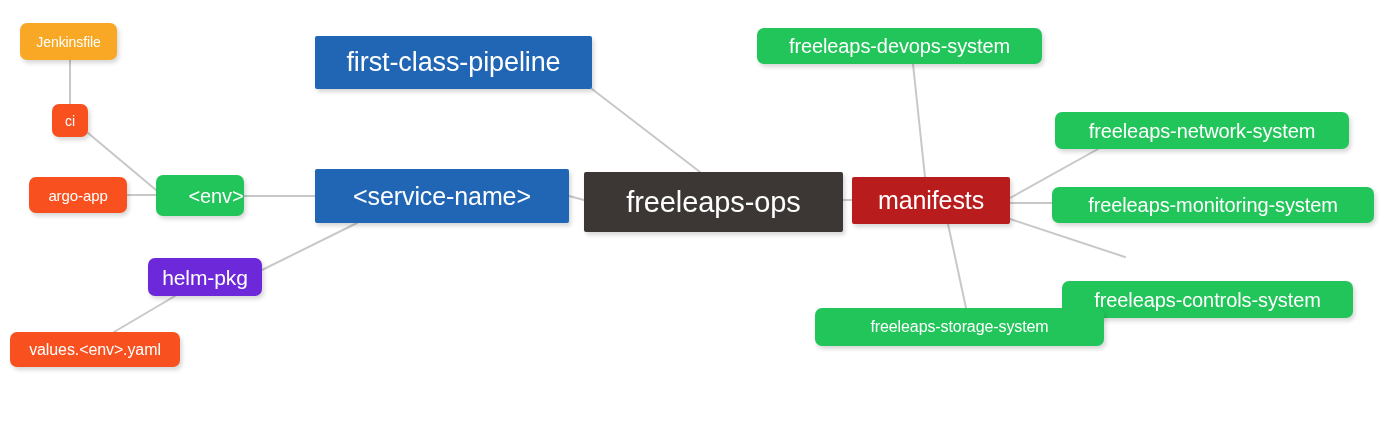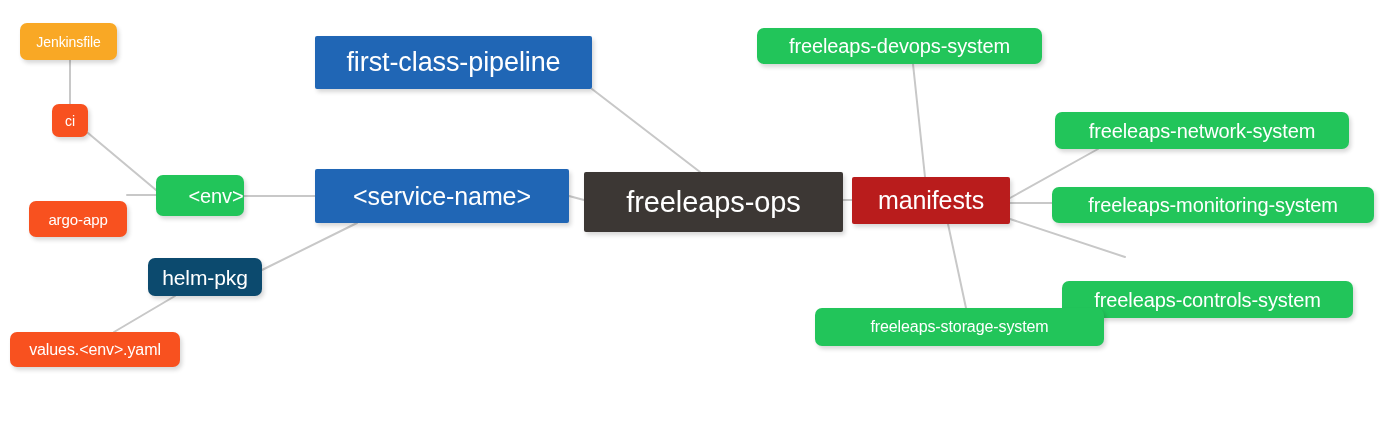--- a/index.html
+++ b/index.html
@@ -55,25 +55,25 @@
       <line x1="843" y1="200" x2="852" y2="200" stroke="#c8c8c8" stroke-width="2" stroke-linecap="round"></line>
       <line x1="925" y1="177" x2="913" y2="64" stroke="#c8c8c8" stroke-width="2" stroke-linecap="round"></line>
       <line x1="1010" y1="198" x2="1098" y2="149" stroke="#c8c8c8" stroke-width="2" stroke-linecap="round"></line>
       <line x1="1010" y1="203" x2="1052" y2="203" stroke="#c8c8c8" stroke-width="2" stroke-linecap="round"></line>
       <line x1="1010" y1="219" x2="1125" y2="257" stroke="#c8c8c8" stroke-width="2" stroke-linecap="round"></line>
       <line x1="948" y1="224" x2="966" y2="308" stroke="#c8c8c8" stroke-width="2" stroke-linecap="round"></line>
     </svg>
   <div id="nodes">
       <div class="node round" style="left: 20px; top: 23px; width: 97px; height: 37px; background: rgb(249, 168, 37); font-size: 14px;">Jenkinsfile</div>
       <div class="node round" style="left: 52px; top: 104px; width: 36px; height: 33px; background: rgb(248, 81, 31); font-size: 14px;">ci</div>
-      <div class="node round" style="left: 29px; top: 177px; width: 98px; height: 36px; background: rgb(248, 81, 31); font-size: 15px; margin-top: 24px;">argo-app</div>
+      <div class="node round" style="left: 29px; top: 177px; width: 98px; height: 36px; background: rgb(248, 81, 31); font-size: 15px;">argo-app</div>
       <div class="node round" style="left: 156px; top: 175px; width: 88px; height: 41px; background: rgb(34, 197, 90); font-size: 20px; padding-left: 32px;">&lt;env&gt;</div>
       <div class="node sharp" style="left: 315px; top: 169px; width: 254px; height: 54px; background: rgb(32, 102, 181); font-size: 25px;">&lt;service-name&gt;</div>
       <div class="node sharp" style="left: 315px; top: 36px; width: 277px; height: 53px; background: rgb(32, 102, 181); font-size: 27px;">first-class-pipeline</div>
-      <div class="node round" style="left: 148px; top: 258px; width: 114px; height: 38px; background: #0c4a6e; font-size: 21px;">helm-pkg</div>
+      <div class="node round" style="left: 148px; top: 258px; width: 114px; height: 38px; background: #6d28d9; font-size: 21px;">helm-pkg</div>
       <div class="node round" style="left: 10px; top: 332px; width: 170px; height: 35px; background: rgb(248, 81, 31); font-size: 16px;">values.&lt;env&gt;.yaml</div>
       <div class="node sharp" style="left: 584px; top: 172px; width: 259px; height: 60px; background: rgb(60, 55, 52); font-size: 29px;">freeleaps-ops</div>
       <div class="node sharp" style="left: 852px; top: 177px; width: 158px; height: 47px; background: #b91c1c; font-size: 25px;">manifests</div>
       <div class="node round" style="left: 757px; top: 28px; width: 285px; height: 36px; background: rgb(34, 197, 90); font-size: 20px;">freeleaps-devops-system</div>
       <div class="node round" style="left: 1055px; top: 112px; width: 294px; height: 37px; background: rgb(34, 197, 90); font-size: 20px;">freeleaps-network-system</div>
       <div class="node round" style="left: 1052px; top: 187px; width: 322px; height: 36px; background: rgb(34, 197, 90); font-size: 20px;">freeleaps-monitoring-system</div>
       <div class="node round" style="left: 1062px; top: 257px; width: 291px; height: 37px; background: rgb(34, 197, 90); font-size: 20px; margin-top: 24px;">freeleaps-controls-system</div>
       <div class="node round" style="left: 815px; top: 308px; width: 289px; height: 38px; background: rgb(34, 197, 90); font-size: 16px;">freeleaps-storage-system</div>
     </div>
 </div>

